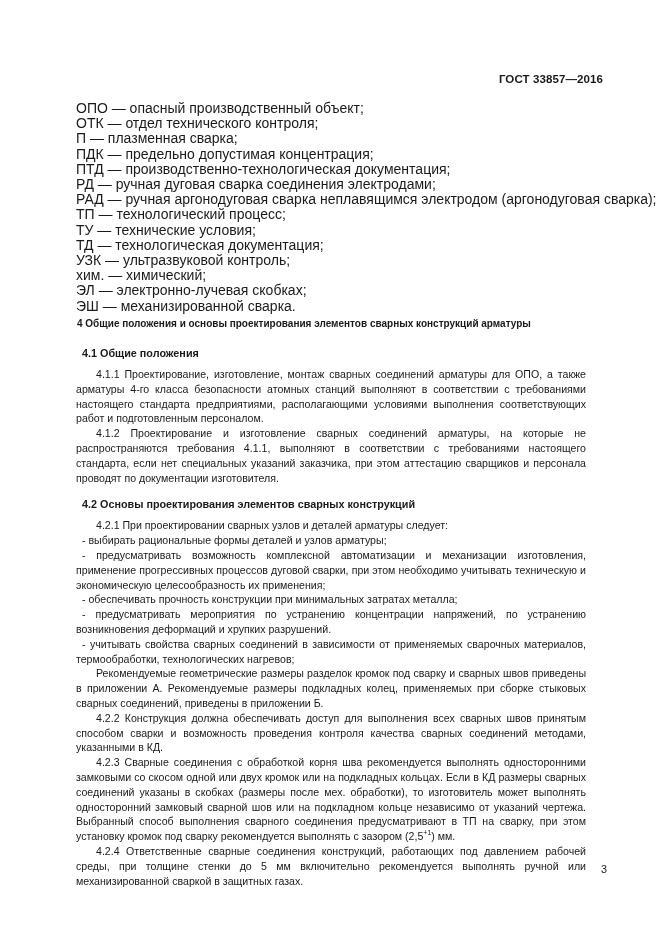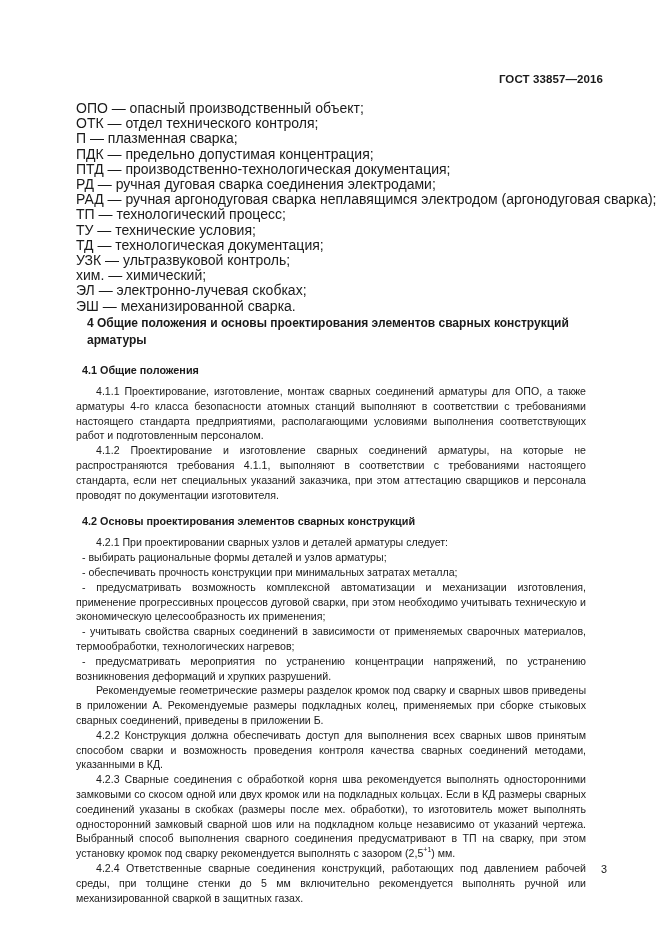--- a/index.html
+++ b/index.html
@@ -3,21 +3,21 @@
 <meta charset="utf-8">
 <style>
   html, body { margin: 0; padding: 0; background: #ffffff; }
   body { width: 661px; height: 935px; position: relative; overflow: hidden;
          font-family: "Liberation Sans", sans-serif; color: #1a1a1a; }
   .page { position: absolute; left: 0; top: 12px; width: 661px; height: 935px; background: #fff; }
   .header { position: absolute; top: 61px; right: 58px; font-weight: bold; font-size: 11.5px; letter-spacing: 0.1px; }
   .abbr-list { position: absolute; left: 76px; top: 89px; font-size: 14px; line-height: 15.2px; }
   .abbr-list div { white-space: nowrap; }
   .content { position: absolute; left: 76px; top: 303px; width: 510px; font-size: 10.6px; line-height: 14.8px; }
-  h1 { font-size: 12px; font-weight: bold; margin: 0 0 14px 11px; line-height: 17px; }
+  h1 { font-size: 10px; font-weight: bold; margin: 0 0 14px 1px; line-height: 17px; }
   h2 { font-size: 10.8px; font-weight: bold; margin: 0 0 7px 6px; line-height: 14px; }
   p { margin: 0; text-align: justify; text-indent: 20px; }
   p.li { text-indent: 6px; }
   .sec-gap { height: 12px; }
   .page-number { position: absolute; right: 54px; top: 851px; font-size: 10.8px; }
   sup { font-size: 7px; line-height: 0; vertical-align: super; }
 </style>
 </head>
 <body>
 
@@ -46,24 +46,24 @@
 
     <h2>4.1 Общие положения</h2>
     <p>4.1.1 Проектирование, изготовление, монтаж сварных соединений арматуры для ОПО, а также арматуры 4-го класса безопасности атомных станций выполняют в соответствии с требованиями настоящего стандарта предприятиями, располагающими условиями выполнения соответствующих работ и подготовленным персоналом.</p>
     <p>4.1.2 Проектирование и изготовление сварных соединений арматуры, на которые не распространяются требования 4.1.1, выполняют в соответствии с требованиями настоящего стандарта, если нет специальных указаний заказчика, при этом аттестацию сварщиков и персонала проводят по документации изготовителя.</p>
 
     <div class="sec-gap"></div>
 
     <h2>4.2 Основы проектирования элементов сварных конструкций</h2>
     <p>4.2.1 При проектировании сварных узлов и деталей арматуры следует:</p>
     <p class="li">- выбирать рациональные формы деталей и узлов арматуры;</p>
+    <p class="li">- предусматривать возможность комплексной автоматизации и механизации изготовления, применение прогрессивных процессов дуговой сварки, при этом необходимо учитывать техническую и экономическую целесообразность их применения;</p>
     <p class="li">- обеспечивать прочность конструкции при минимальных затратах металла;</p>
-    <p class="li">- предусматривать возможность комплексной автоматизации и механизации изготовления, применение прогрессивных процессов дуговой сварки, при этом необходимо учитывать техническую и экономическую целесообразность их применения;</p>
+    <p class="li">- предусматривать мероприятия по устранению концентрации напряжений, по устранению возникновения деформаций и хрупких разрушений.</p>
     <p class="li">- учитывать свойства сварных соединений в зависимости от применяемых сварочных материалов, термообработки, технологических нагревов;</p>
-    <p class="li">- предусматривать мероприятия по устранению концентрации напряжений, по устранению возникновения деформаций и хрупких разрушений.</p>
     <p>Рекомендуемые геометрические размеры разделок кромок под сварку и сварных швов приведены в приложении А. Рекомендуемые размеры подкладных колец, применяемых при сборке стыковых сварных соединений, приведены в приложении Б.</p>
     <p>4.2.2 Конструкция должна обеспечивать доступ для выполнения всех сварных швов принятым способом сварки и возможность проведения контроля качества сварных соединений методами, указанными в КД.</p>
     <p><span>4.2.3 Сварные соединения с обработкой корня шва рекомендуется выполнять односторонними замковыми со скосом одной или двух кромок или на подкладных кольцах. Если в КД размеры сварных соединений указаны в скобках (размеры после мех. обработки), то изготовитель может выполнять односторонний замковый сварной шов или на подкладном кольце независимо от указаний чертежа. Выбранный способ выполнения сварного соединения предусматривают в ТП на сварку, при этом установку кромок под сварку рекомендуется выполнять с зазором (2,5</span><sup>+1</sup><span>) мм.</span></p>
     <p>4.2.4 Ответственные сварные соединения конструкций, работающих под давлением рабочей среды, при толщине стенки до 5 мм включительно рекомендуется выполнять ручной или механизированной сваркой в защитных газах.</p>
   </div>
 
   <div class="page-number">3</div>
 </div>
 
 </body></html>

